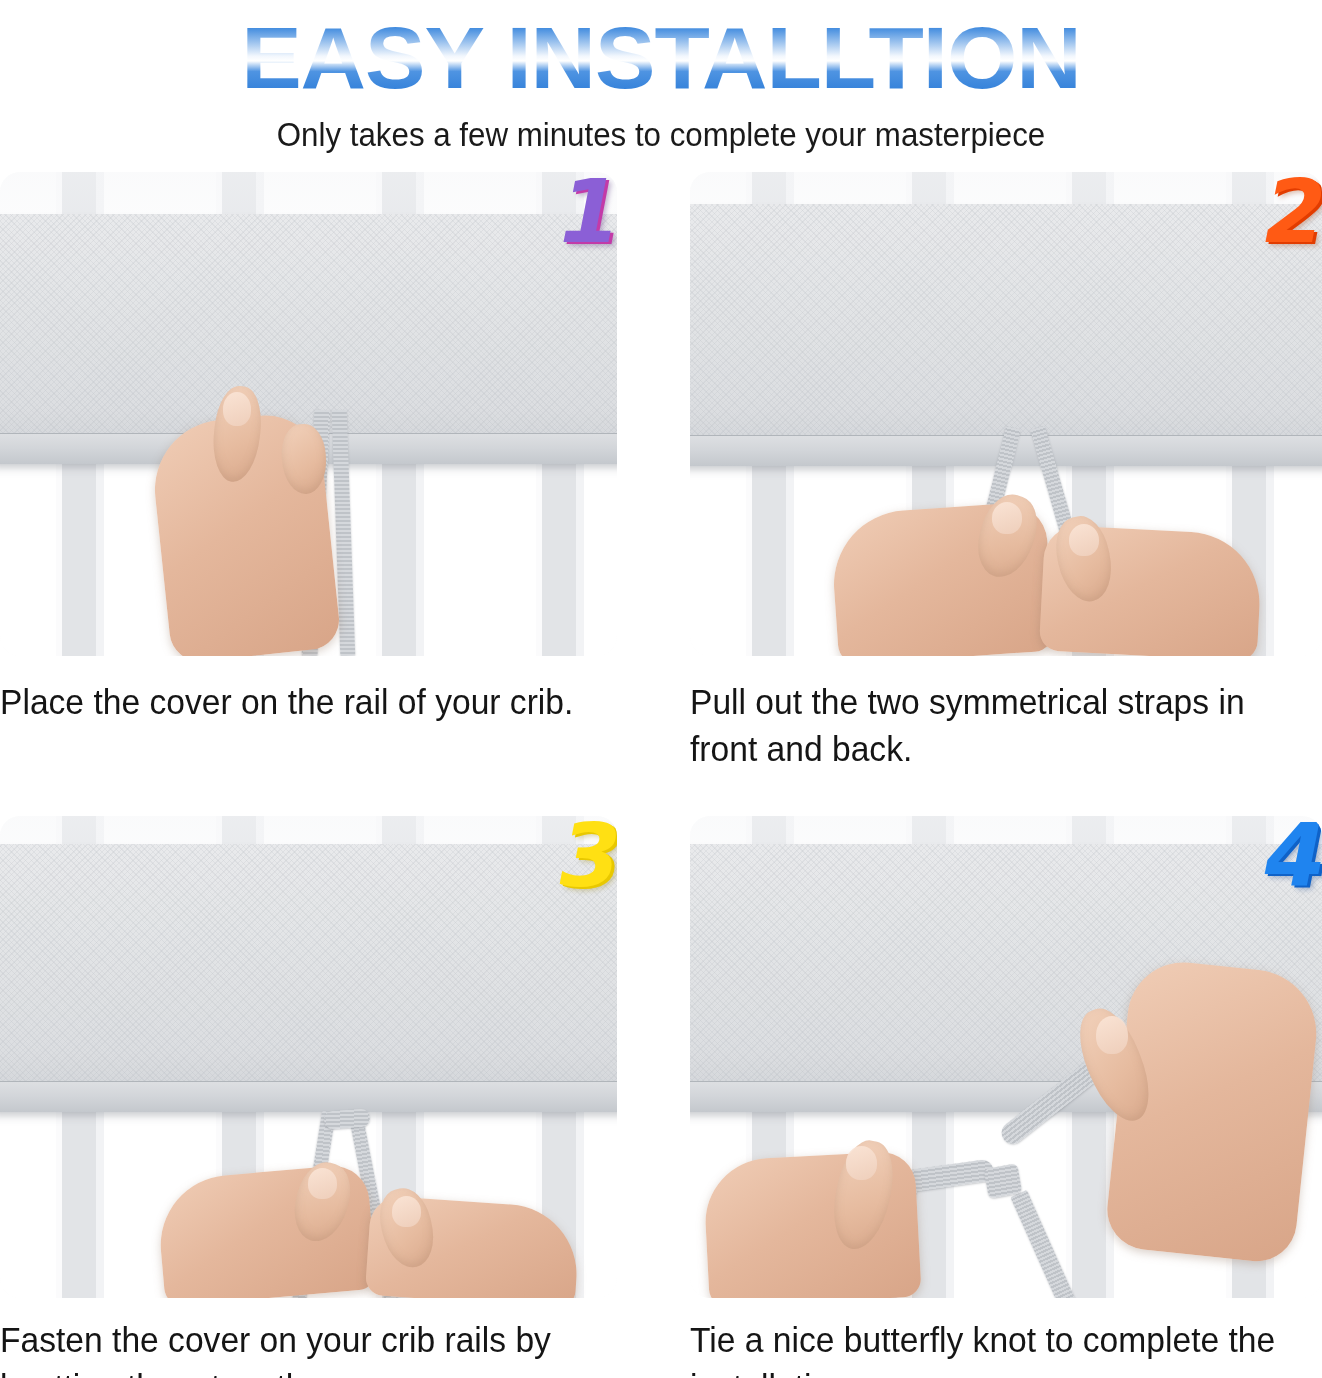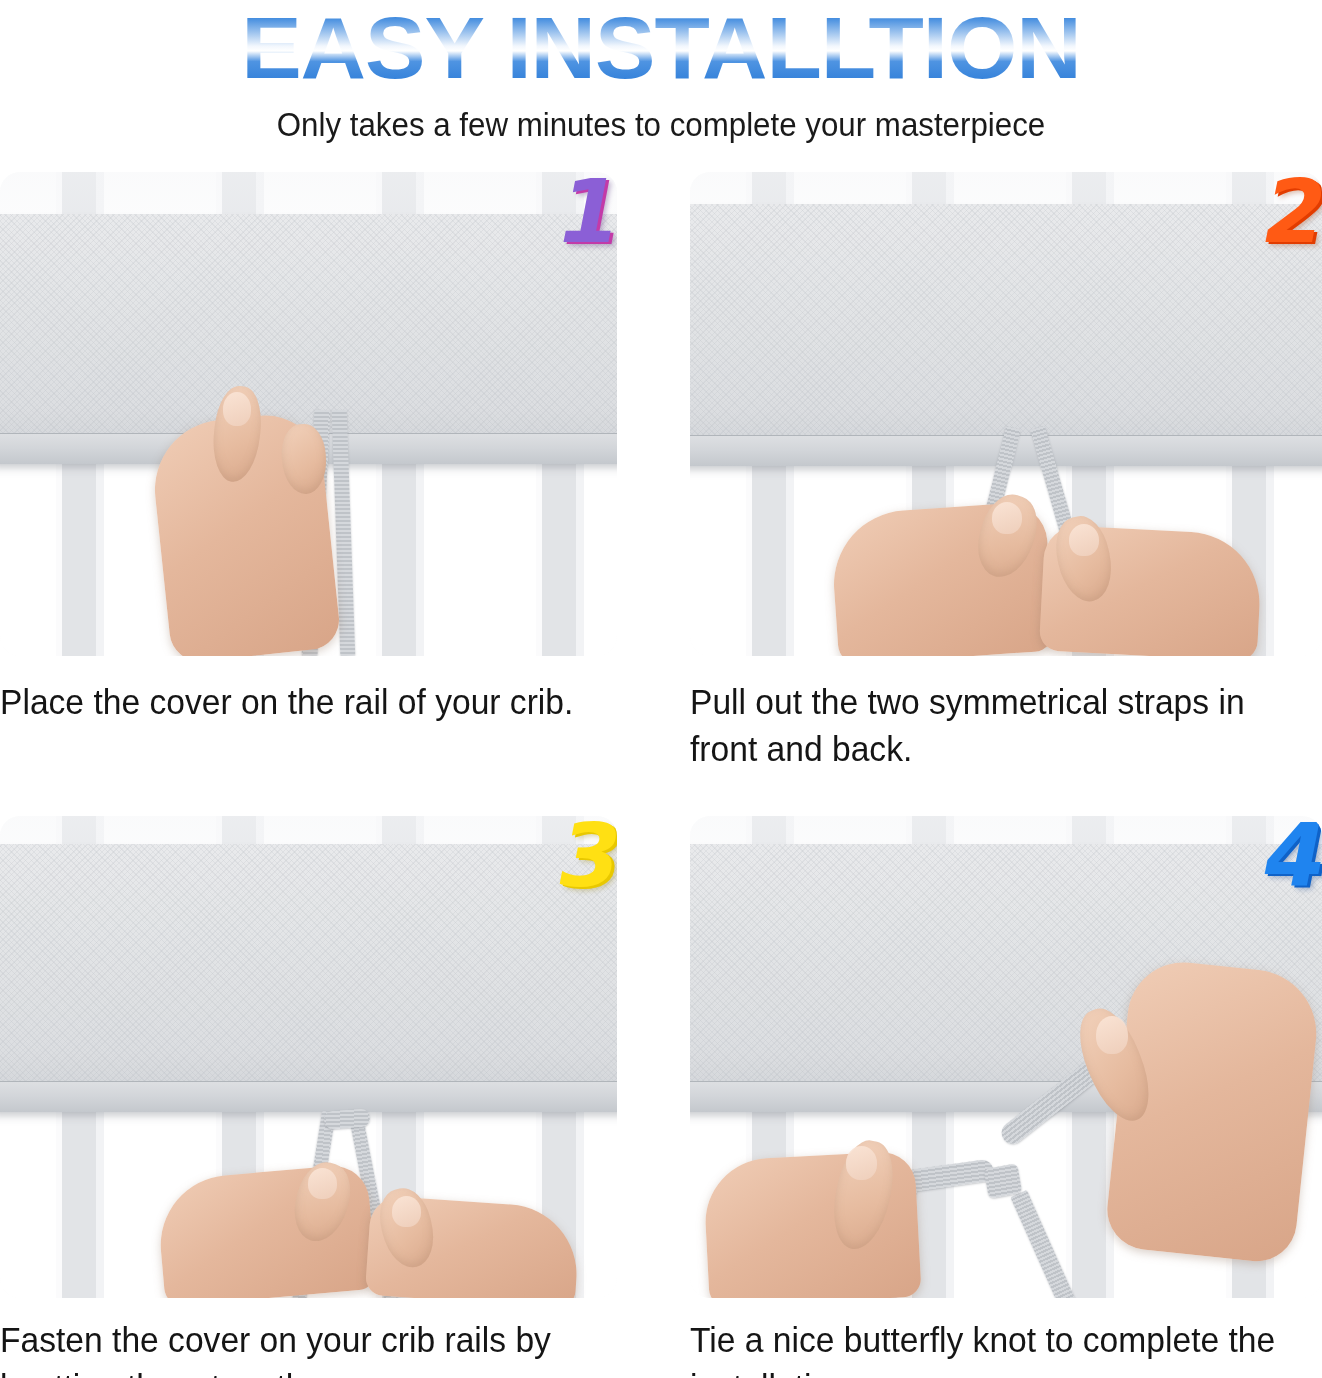--- a/index.html
+++ b/index.html
@@ -7,21 +7,21 @@
   html, body {
     width:1322px; height:1378px;
     background:#ffffff;
     font-family:"Liberation Sans", sans-serif;
     overflow:hidden;
   }
 
   .page { position:relative; width:1322px; height:1378px; background:#fff; }
 
   
-  .header { width:100%; padding-top:0; }
+  .header { width:100%; padding-top:10px; }
 
   .title {
     text-align:center;
     font-family:"Liberation Sans", sans-serif;
     font-weight:bold;
     font-size:88px;
     line-height:96px;
     letter-spacing:-1px;
     background:linear-gradient(180deg,
        #6aa6e8 0%,

